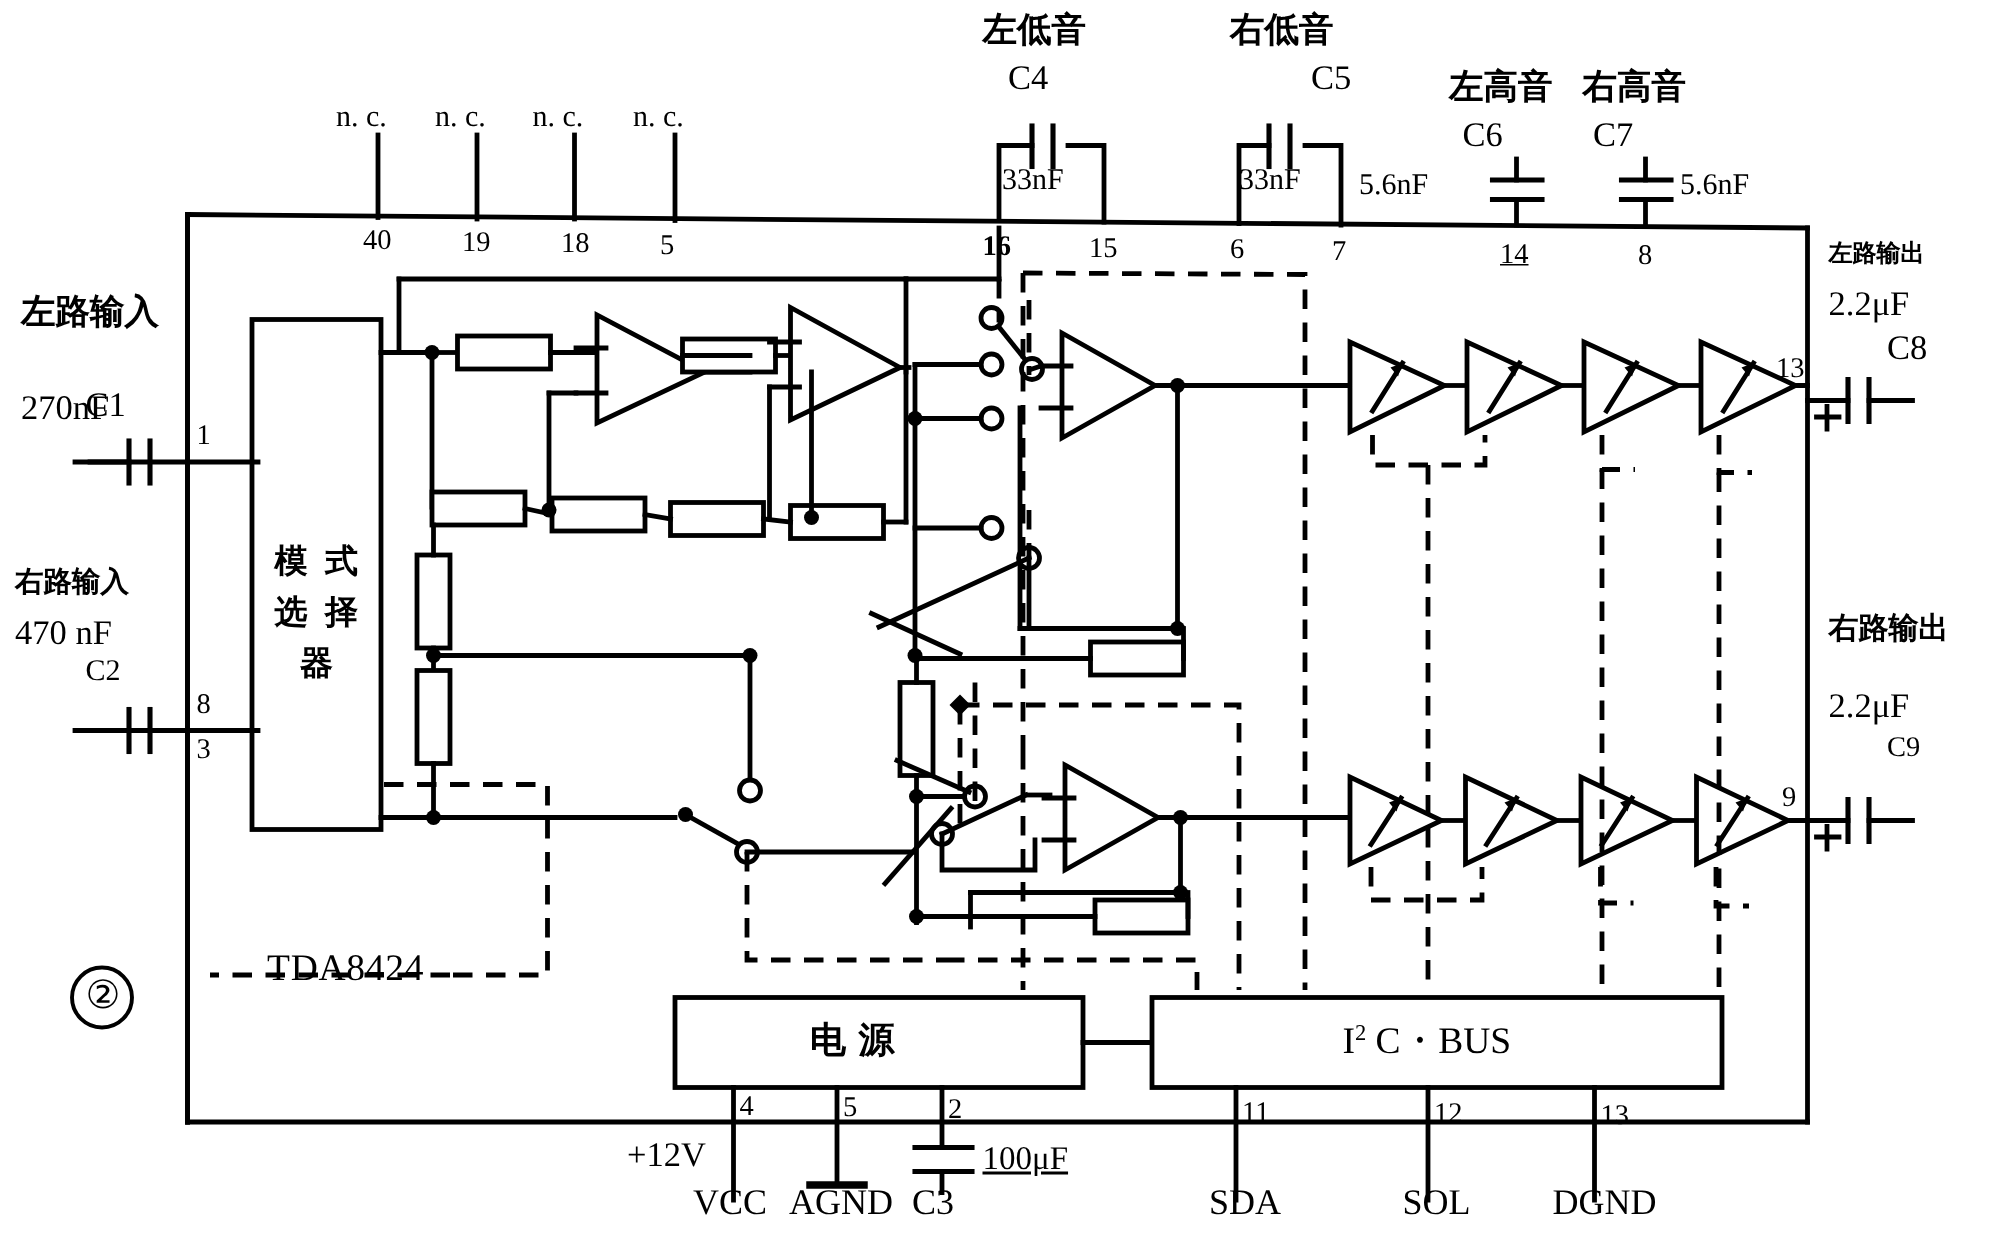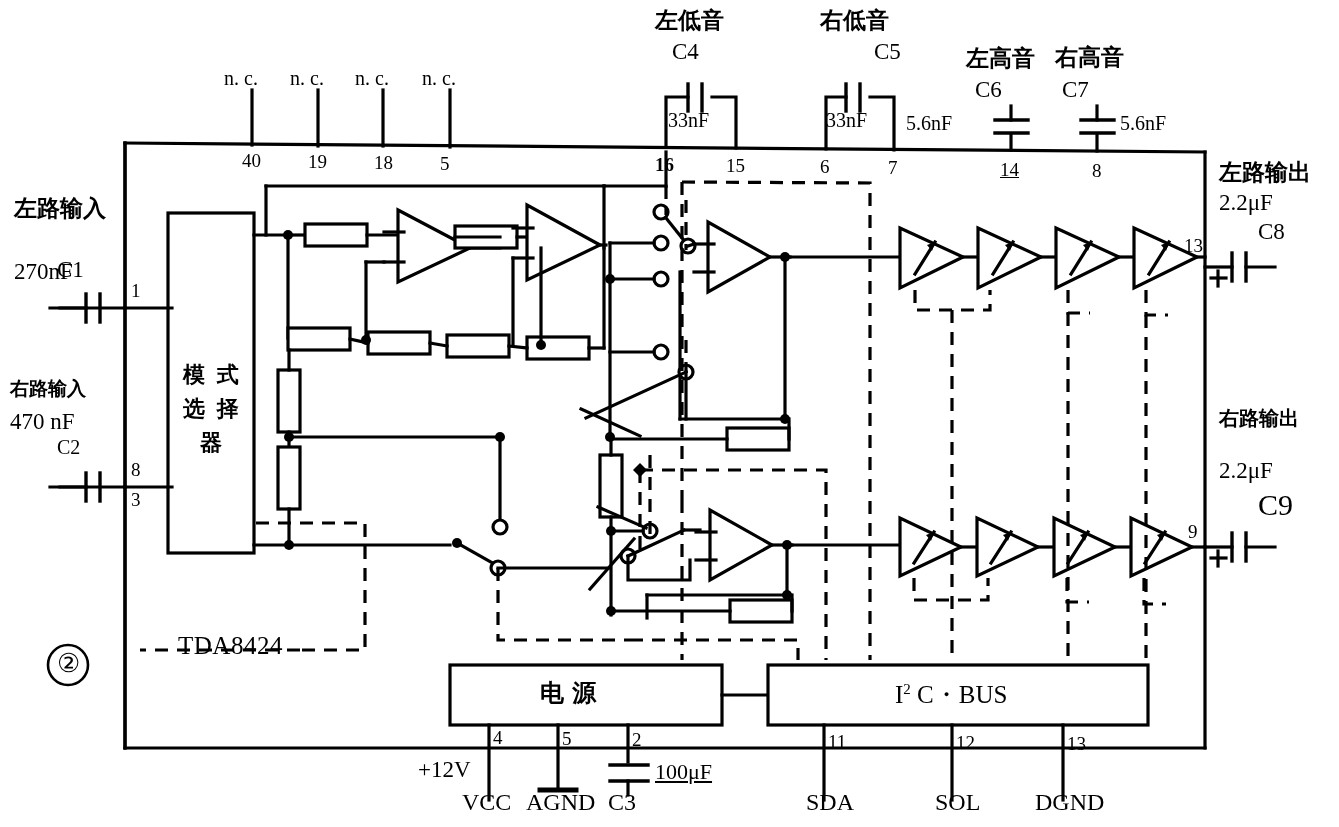--- a/index.html
+++ b/index.html
@@ -363,27 +363,27 @@
 <div class="lbl val" style="left:826px;top:110px;">33nF</div>
 
 <div class="lbl cn" style="left:966px;top:46px;font-size:23px;">左高音</div>
 <div class="lbl sr" style="left:975px;top:78px;font-size:23px;">C6</div>
 <div class="lbl val" style="left:906px;top:113px;">5.6nF</div>
 
 <div class="lbl cn" style="left:1055px;top:46px;font-size:23px;font-family:Liberation Serif, serif;">右高音</div>
 <div class="lbl sr" style="left:1062px;top:78px;font-size:23px;">C7</div>
 <div class="lbl val" style="left:1120px;top:113px;">5.6nF</div>
 
-<div class="lbl cn" style="left:1219px;top:160px;font-size:23px;">左路输出</div>
+<div class="lbl cn" style="left:1219px;top:160px;font-size:16px;">左路输出</div>
 <div class="lbl sr" style="left:1219px;top:191px;font-size:23px;">2.2μF</div>
 <div class="lbl sr" style="left:1258px;top:220px;font-size:23px;">C8</div>
 
 <div class="lbl cn" style="left:1219px;top:408px;font-size:20px;">右路输出</div>
 <div class="lbl sr" style="left:1219px;top:459px;font-size:23px;">2.2μF</div>
-<div class="lbl sr" style="left:1258px;top:489px;font-size:30px;">C9</div>
+<div class="lbl sr" style="left:1258px;top:489px;font-size:19px;">C9</div>
 
 <div class="lbl cn" style="left:183px;top:363px;font-size:22px;letter-spacing:2px;">模 式</div>
 <div class="lbl cn" style="left:183px;top:397px;font-size:22px;letter-spacing:2px;">选 择</div>
 <div class="lbl cn" style="left:200px;top:431px;font-size:22px;">器</div>
 
 <div class="lbl cn" style="left:540px;top:681px;font-size:24px;">电    源</div>
 
 <div class="lbl sr" style="left:895px;top:681px;font-size:25px;"><span>I</span><sup style="font-size:15px;">2</sup><span> C・BUS</span></div>
 
 </div>

